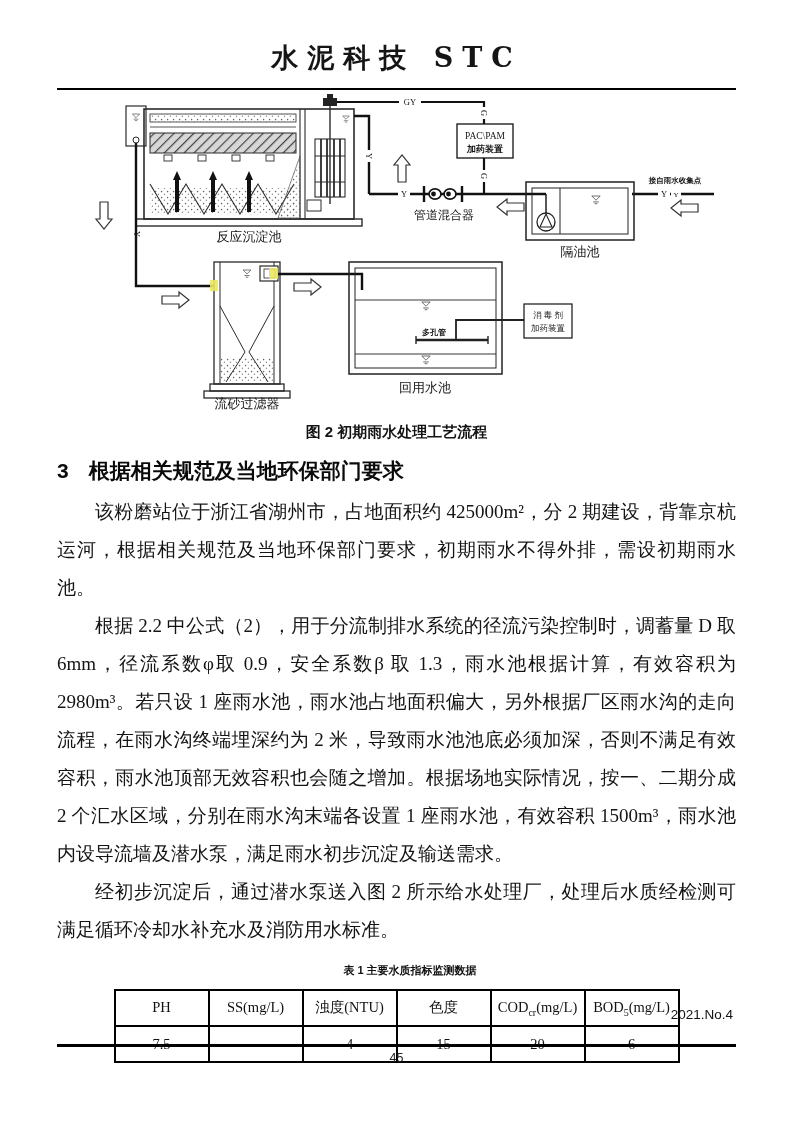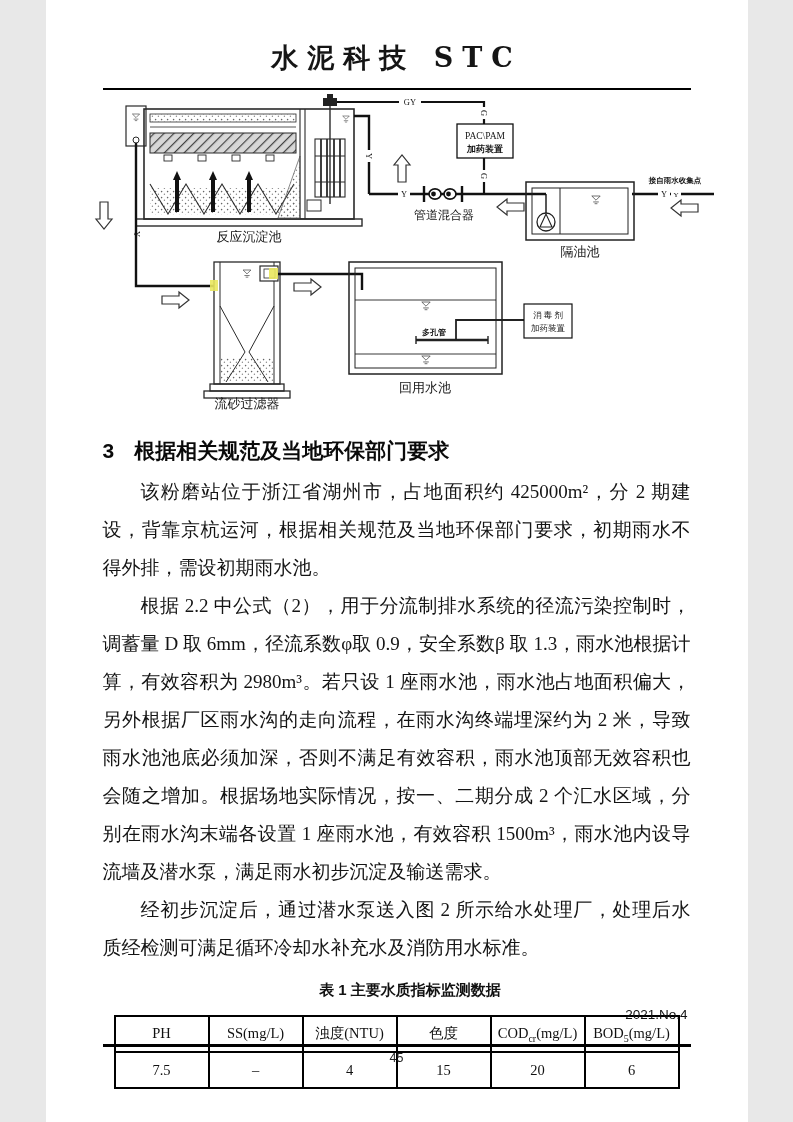--- a/index.html
+++ b/index.html
@@ -1,17 +1,17 @@
 <!DOCTYPE html>
 <html><head>
 <meta charset="utf-8">
 <style>
   html,body{margin:0;padding:0;background:#e8e8e8;}
   .page{
-    width:702px;height:1122px;background:#ffffff;margin:0 auto;position:relative;
+    width:793px;height:1122px;background:#ffffff;margin:0 auto;position:relative;
     font-family:"Liberation Serif", serif;color:#111;overflow:hidden;
   }
   
   .header{padding-top:40px;text-align:center;}
   .header-title{
     font-family:"DejaVu Serif", serif;font-size:27px;font-weight:bold;
     letter-spacing:9px;color:#151515;
   }
   .header-rule{border:none;border-top:2.5px solid #000;margin:12px 57px 0 57px;}
   
@@ -29,21 +29,21 @@
   .section-heading .sec-num{margin-right:20px;}
   
   .body-text{margin:8px 57px 0 57px;}
   .body-text p{
     margin:0;text-indent:2em;font-size:19px;line-height:38px;
     text-align:justify;color:#141414;
   }
   
   .table-caption{
     text-align:center;font-family:"Liberation Sans", sans-serif;
-    font-size:15px;font-weight:bold;margin-top:14px;margin-left:27px;
+    font-size:11px;font-weight:bold;margin-top:14px;margin-left:27px;
   }
   table.data{
     border-collapse:collapse;margin:9px auto 0 auto;width:566px;table-layout:fixed;border-radius:12px;
   }
   table.data th, table.data td{
     border:2px solid #000;height:34px;text-align:center;vertical-align:middle;
     font-size:14.5px;font-weight:normal;font-family:"Liberation Serif", serif;
     padding:0;
   }
   table.data sub{font-size:10px;}
@@ -247,20 +247,21 @@
 
       <use href="#arrowR" transform="translate(48,108) rotate(90)"></use>
       <use href="#arrowR" transform="translate(330,88) rotate(-90)"></use>
       <use href="#arrowR" transform="translate(98,198)"></use>
       <use href="#arrowR" transform="translate(230,185)"></use>
       <use href="#arrowR" transform="translate(460,105) scale(-1,1)"></use>
       <use href="#arrowR" transform="translate(634,106) scale(-1,1)"></use>
     </svg>
   </div>
 
+  <p class="fig-caption">图 2 初期雨水处理工艺流程</p>
 
   <div class="section-heading">
     <span class="sec-num">3</span><span>根据相关规范及当地环保部门要求</span>
   </div>
 
   <div class="body-text">
     <p>该粉磨站位于浙江省湖州市，占地面积约 425000m²，分 2 期建设，背靠京杭运河，根据相关规范及当地环保部门要求，初期雨水不得外排，需设初期雨水池。</p>
     <p>根据 2.2 中公式（2），用于分流制排水系统的径流污染控制时，调蓄量 D 取 6mm，径流系数φ取 0.9，安全系数β 取 1.3，雨水池根据计算，有效容积为 2980m³。若只设 1 座雨水池，雨水池占地面积偏大，另外根据厂区雨水沟的走向流程，在雨水沟终端埋深约为 2 米，导致雨水池池底必须加深，否则不满足有效容积，雨水池顶部无效容积也会随之增加。根据场地实际情况，按一、二期分成 2 个汇水区域，分别在雨水沟末端各设置 1 座雨水池，有效容积 1500m³，雨水池内设导流墙及潜水泵，满足雨水初步沉淀及输送需求。</p>
     <p>经初步沉淀后，通过潜水泵送入图 2 所示给水处理厂，处理后水质经检测可满足循环冷却水补充水及消防用水标准。</p>
   </div>

